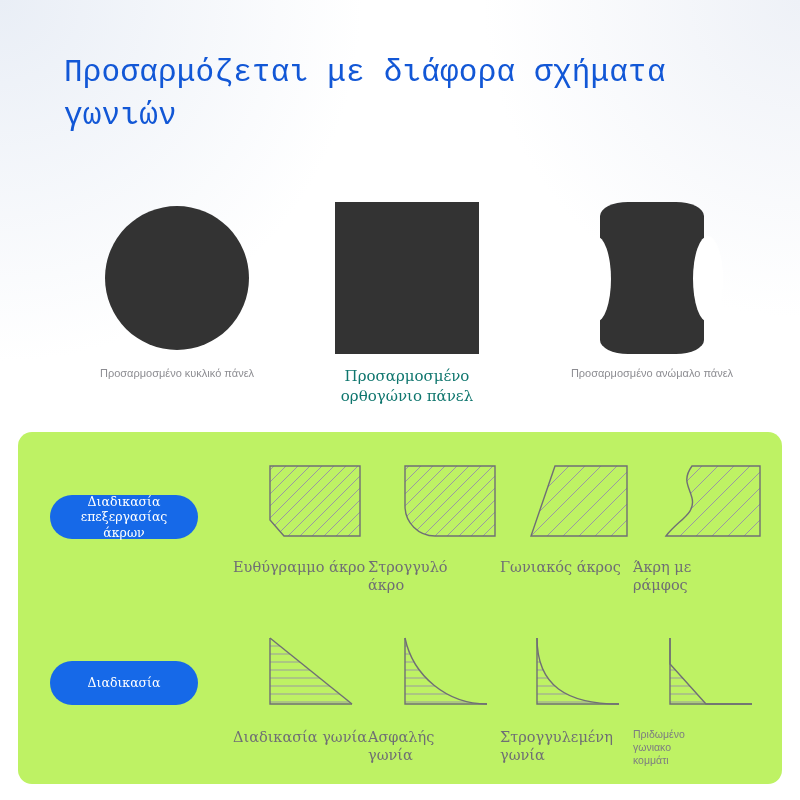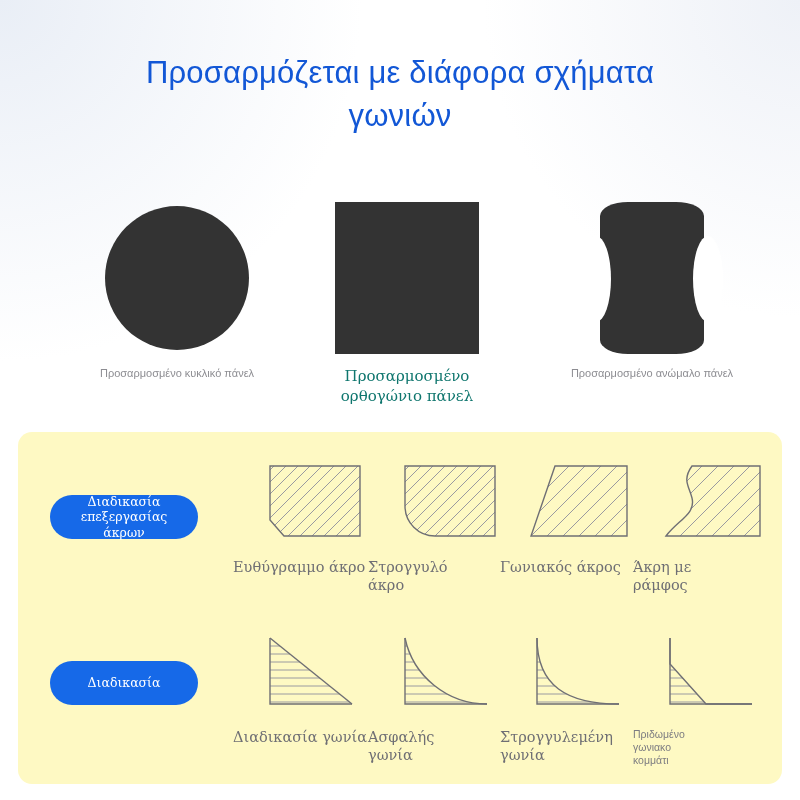--- a/index.html
+++ b/index.html
@@ -29,25 +29,24 @@
     position: relative;
     z-index: 1;
     width: 800px;
     height: 800px;
   }
 
   
   .heading {
     position: absolute;
     top: 52px;
-    left: 50px;
+    left: 64px;
     width: 700px;
-    text-align: center;
     color: #1257d6;
-    font-family: Liberation Sans, sans-serif;
+    font-family: Liberation Mono, monospace;
     font-size: 31px;
     line-height: 1.38;
     letter-spacing: 0.2px;
     font-weight: 400;
   }
 
   
   .shapes-row {
     position: absolute;
     top: 195px;
@@ -114,21 +113,21 @@
     color: #0f766e;
   }
 
   
   .panel {
     position: absolute;
     left: 18px;
     top: 432px;
     width: 764px;
     height: 352px;
-    background: #fef9c3;
+    background: #bef264;
     border-radius: 14px;
   }
 
   .pill {
     position: absolute;
     width: 148px;
     height: 44px;
     border-radius: 22px;
     background: #1669e8;
     color: #ffffff;

